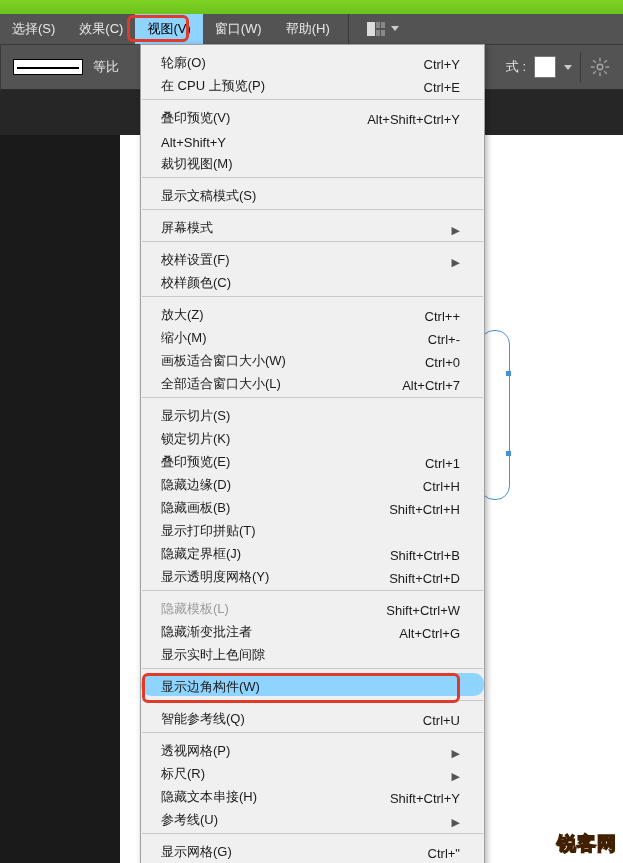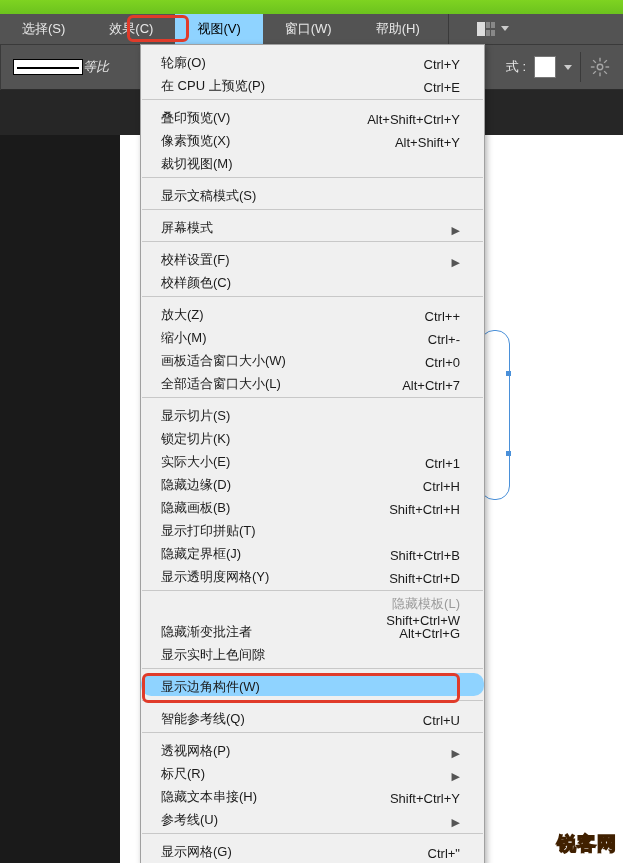--- a/index.html
+++ b/index.html
@@ -1,44 +1,44 @@
 <!DOCTYPE html>
 <html><head>
 <meta charset="utf-8">
 <style>
   * { margin:0; padding:0; box-sizing:border-box; }
   html,body{width:623px;height:863px;overflow:hidden;font-family:"Microsoft YaHei","SimSun",sans-serif;font-size:13px;}
   .stage{position:relative;width:623px;height:863px;background:#1a1a1a;}
   .greenbar{position:absolute;left:0;top:0;width:623px;height:14px;background:linear-gradient(#7ed321,#6cc21e);}
   .menubar{position:absolute;left:0;top:14px;width:623px;height:30px;background:#535353;display:flex;align-items:center;color:#e8e8e8;}
-  .menubar .mitem{padding:0 22px;height:30px;line-height:30px;cursor:default;}
+  .menubar .mitem{padding:0 12px;height:30px;line-height:30px;cursor:default;}
   .menubar .open{background:#8fd3ff;color:#000;}
   .menubar .sep{width:1px;height:30px;background:#3a3a3a;margin:0 6px;}
   .gridicon{display:inline-flex;align-items:center;gap:6px;}
   .gridicon svg{display:block;}
   .toolbar{position:absolute;left:0;top:44px;width:623px;height:46px;background:#535353;border-top:1px solid #3a3a3a;border-bottom:1px solid #2b2b2b;display:flex;align-items:center;}
   .toolbar .divv{width:1px;height:46px;background:#3a3a3a;}
   .toolbar .stroke{margin-left:12px;width:70px;height:16px;border:1px solid #000;background:#fff;position:relative;}
   .toolbar .stroke::after{content:"";position:absolute;left:3px;right:3px;top:7px;height:2px;background:#000;}
-  .toolbar .lbl{color:#e8e8e8;font-style:italic;}
+  .toolbar .lbl{color:#e8e8e8;margin-left:10px;}
   .toolbar .rt{margin-left:auto;display:flex;align-items:center;gap:8px;padding-right:12px;color:#e8e8e8;}
   .swatch{width:22px;height:22px;background:#fff;border:1px solid #777;}
   .swcar{width:0;height:0;border-left:4px solid transparent;border-right:4px solid transparent;border-top:5px solid #ccc;}
   .burst{width:22px;height:22px;opacity:.8;}
   .darkstrip{position:absolute;left:0;top:90px;width:623px;height:45px;background:#262626;}
   .canvas{position:absolute;left:120px;top:135px;right:0;bottom:0;background:#fff;}
   .shape{position:absolute;left:360px;top:195px;width:30px;height:170px;border:1px solid #4a90d9;border-radius:14px;}
   .anchor{position:absolute;width:5px;height:5px;background:#4a90d9;}
   .a1{left:-2px;top:40px;} .a2{left:-2px;top:120px;}
   .a3{right:-2px;top:40px;} .a4{right:-2px;top:120px;}
   .dropdown{position:absolute;left:140px;top:44px;width:345px;background:#f0f0f0;border:1px solid #a0a0a0;box-shadow:2px 2px 6px rgba(0,0,0,.3);padding:4px 0;}
   .dditem{display:flex;align-items:flex-end;height:23px;padding:0 24px 0 20px;color:#1a1a1a;cursor:default;font-size:13px;}
   .dditem .lab{flex:1;white-space:nowrap;}
   .dditem .sc{color:#1a1a1a;font-size:13px;}
-  .dditem.disabled{color:#9a9a9a;flex-direction:column;}
+  .dditem.disabled{color:#9a9a9a;}
   .dditem.hover{background:#8fd3ff;border-radius:10px;}
   .dditem .sub{margin-left:auto;font-size:11px;color:#555;}
   .ddhr{height:1px;background:#c8c8c8;margin:4px 1px;}
   .redbox{position:absolute;border:3px solid #e03b2a;border-radius:6px;pointer-events:none;}
   .redbox.menu{left:127px;top:15px;width:62px;height:27px;}
   .redbox.item{left:142px;top:673px;width:318px;height:30px;}
   .wm{position:absolute;right:6px;bottom:6px;font-weight:900;font-size:19px;letter-spacing:1px;color:#ff8c1a;-webkit-text-stroke:1.5px #402000;}
 </style>
 </head>
 <body>
@@ -111,21 +111,20 @@
       <div class="dditem">
         <span class="lab">在 CPU 上预览(P)</span>
         <span class="sc">Ctrl+E</span>
       </div>
       <div class="ddhr"></div>
       <div class="dditem">
         <span class="lab">叠印预览(V)</span>
         <span class="sc">Alt+Shift+Ctrl+Y</span>
       </div>
       <div class="dditem">
-        <span class="lab">像素预览(X)</span>
         <span class="sc">Alt+Shift+Y</span>
       </div>
       <div class="dditem">
         <span class="lab">裁切视图(M)</span>
       </div>
       <div class="ddhr"></div>
       <div class="dditem">
         <span class="lab">显示文稿模式(S)</span>
       </div>
       <div class="ddhr"></div>
@@ -159,21 +158,21 @@
         <span class="sc">Alt+Ctrl+7</span>
       </div>
       <div class="ddhr"></div>
       <div class="dditem">
         <span class="lab">显示切片(S)</span>
       </div>
       <div class="dditem">
         <span class="lab">锁定切片(K)</span>
       </div>
       <div class="dditem">
-        <span class="lab">实际大小(E)</span>
+        <span class="lab">叠印预览(E)</span>
         <span class="sc">Ctrl+1</span>
       </div>
       <div class="dditem">
         <span class="lab">隐藏边缘(D)</span>
         <span class="sc">Ctrl+H</span>
       </div>
       <div class="dditem">
         <span class="lab">隐藏画板(B)</span>
         <span class="sc">Shift+Ctrl+H</span>
       </div>

